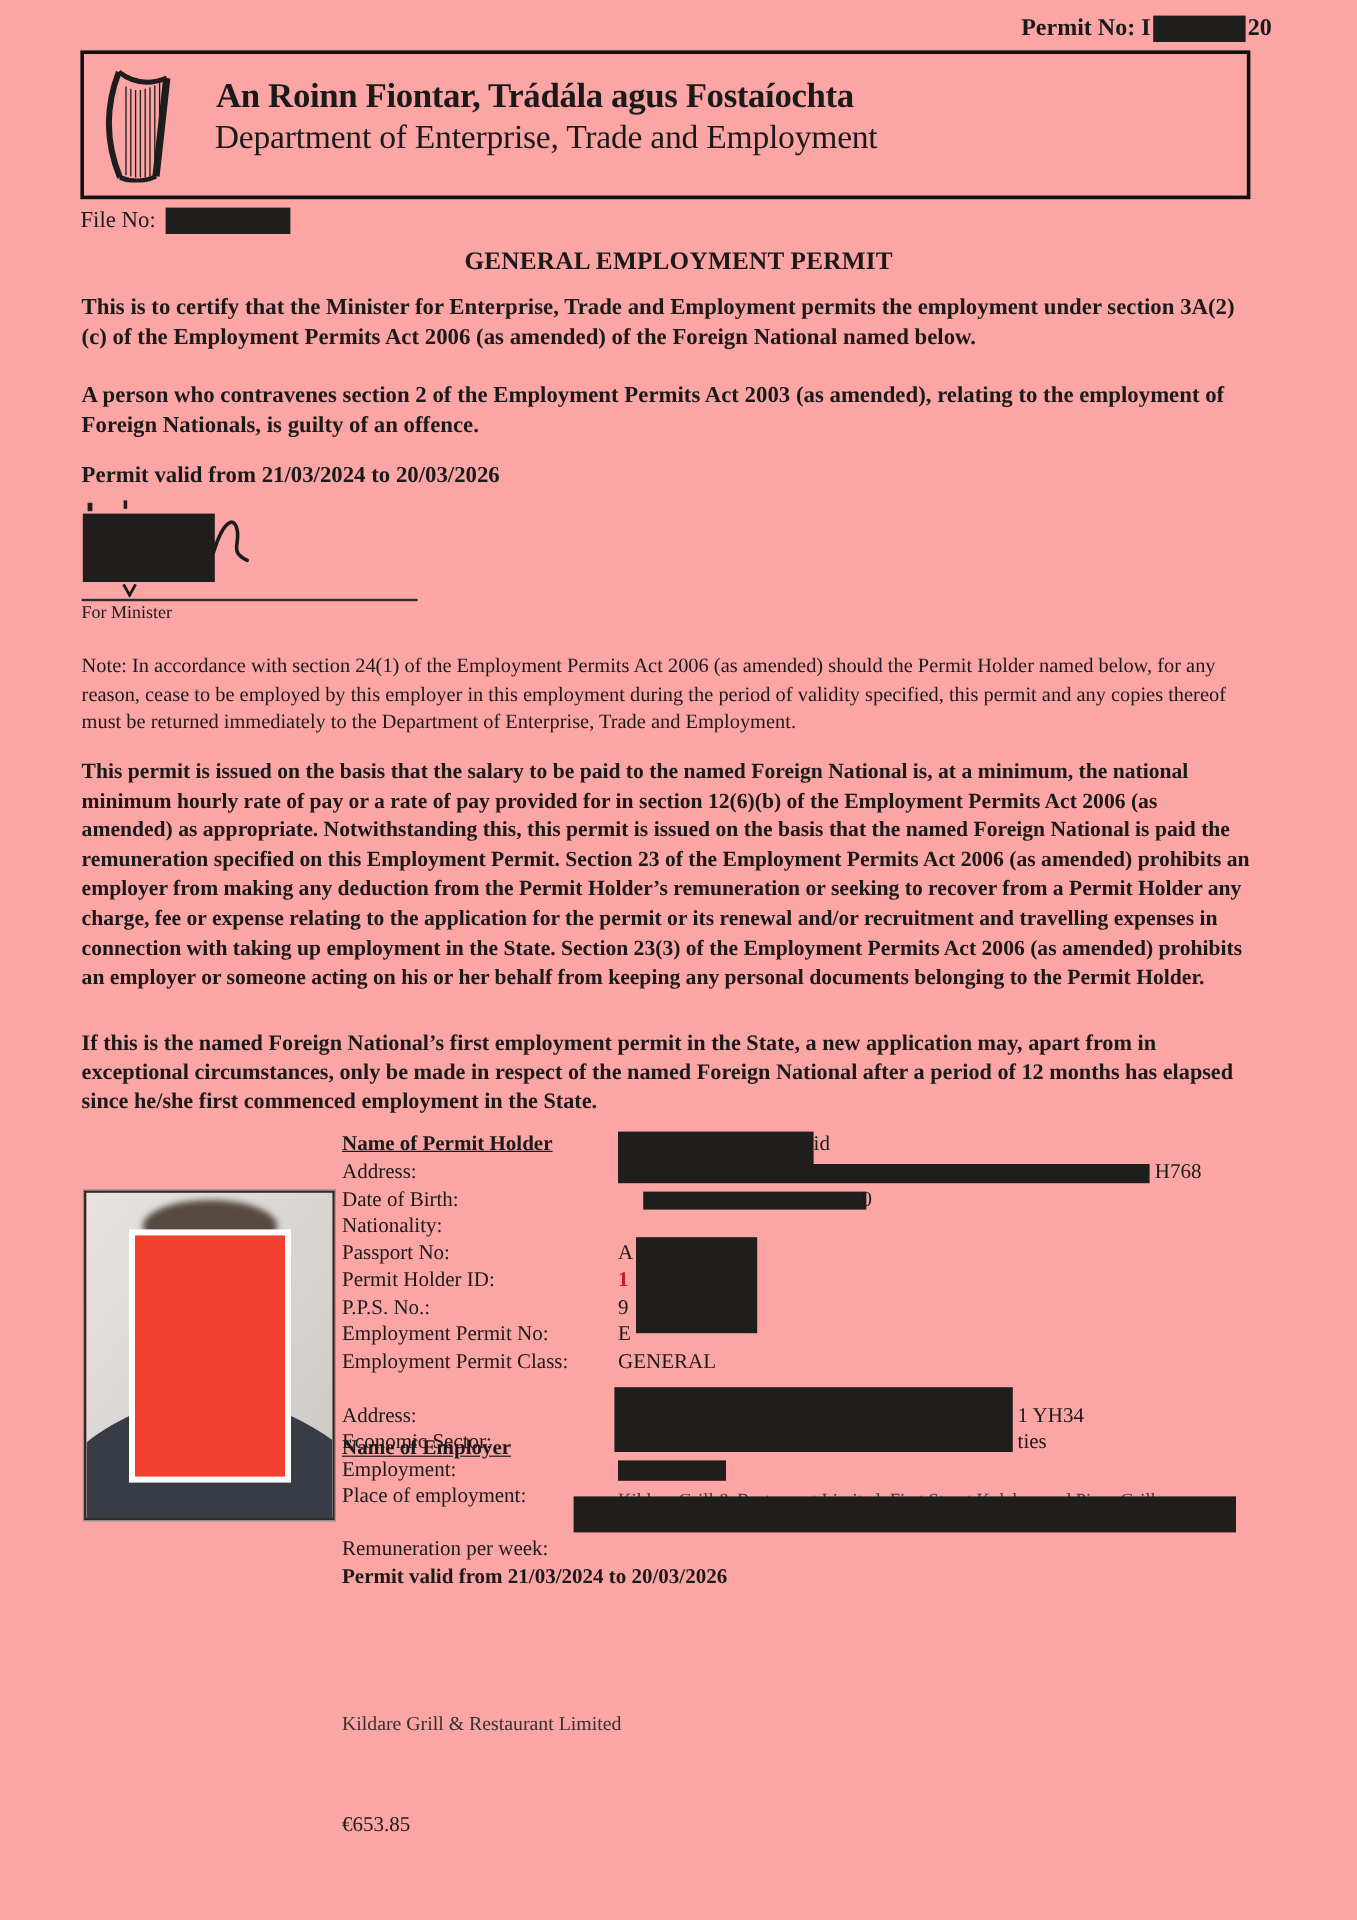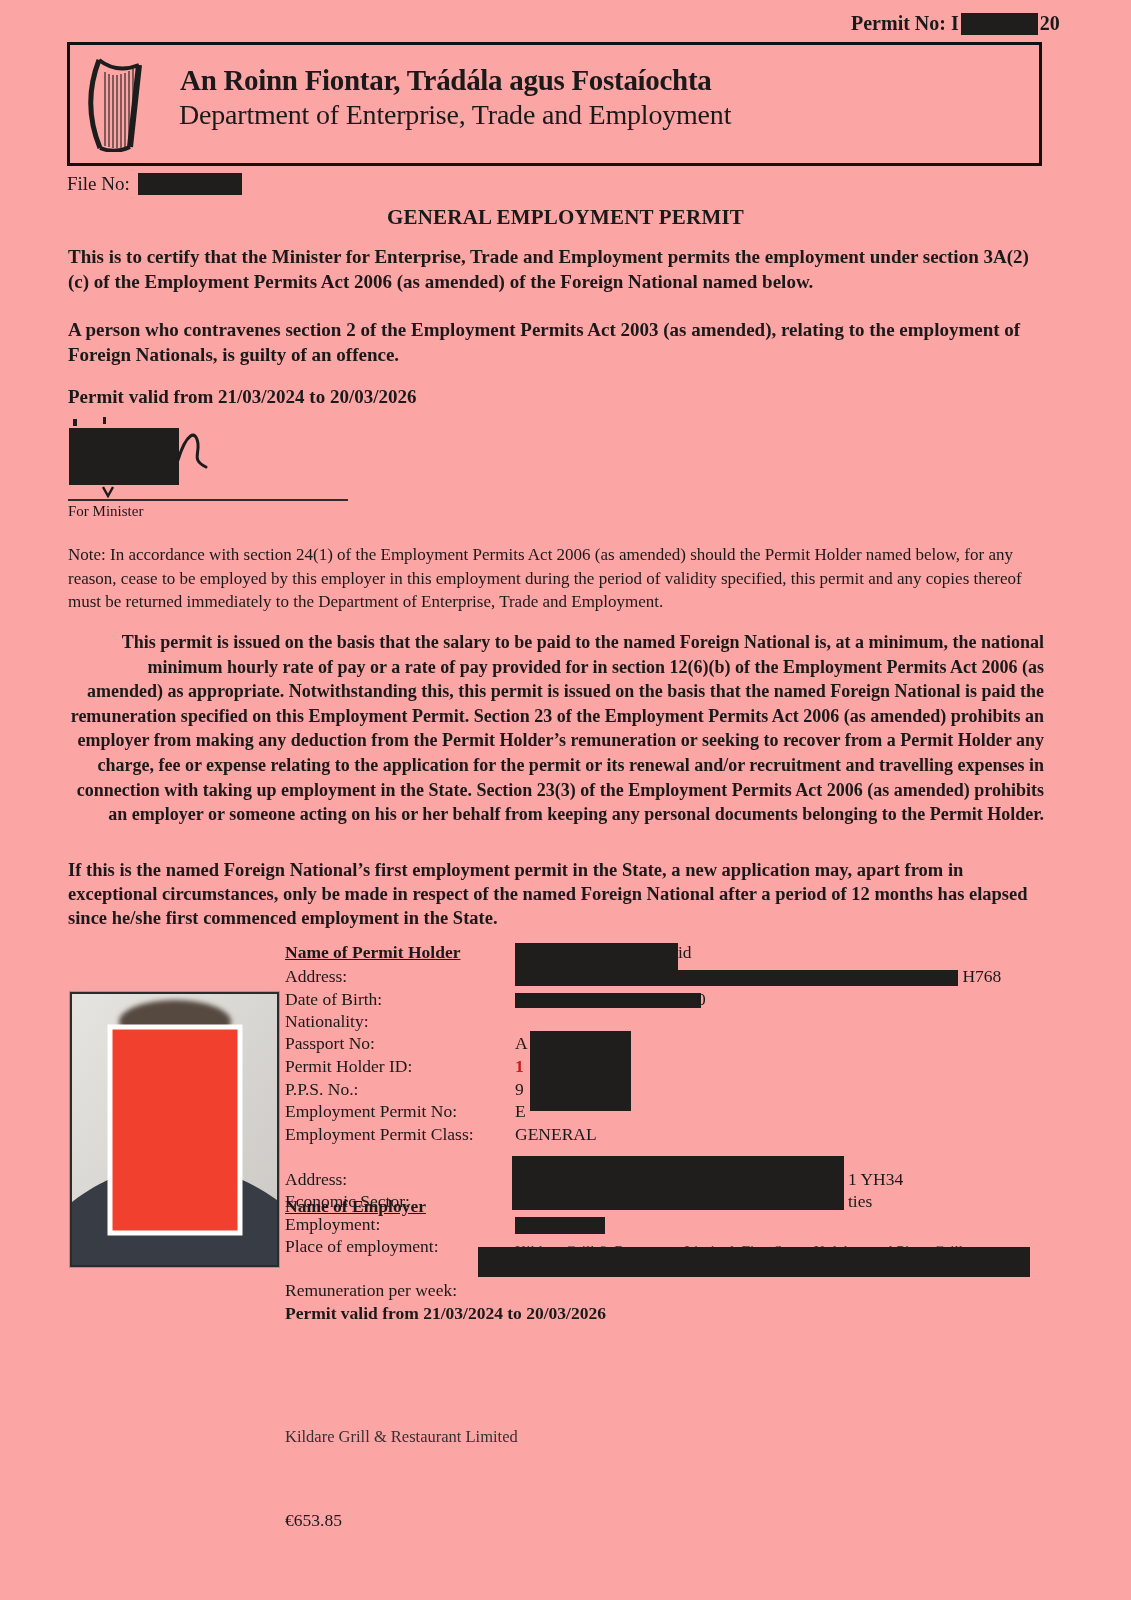--- a/index.html
+++ b/index.html
@@ -15,21 +15,21 @@
   .permit-line .redact{width:77px;height:22px;}
   
   .hdr-box{left:67px;top:42px;width:969px;height:118px;border:3px solid #111;}
   .hdr-irish{left:180px;top:64px;font-size:29px;font-weight:bold;letter-spacing:-0.3px;}
   .hdr-eng{left:179px;top:99px;font-size:28px;letter-spacing:-0.2px;}
   .fileno{left:67px;top:173px;font-size:19px;font-weight:normal;display:flex;gap:8px;}
   .fileno .redact{width:104px;height:22px;}
   .title{left:0;top:205px;width:1131px;text-align:center;font-size:21px;font-weight:bold;letter-spacing:0.2px;}
   .para{left:68px;width:968px;font-size:19px;line-height:25px;font-weight:bold;}
   .note{left:68px;top:543px;width:965px;font-size:17px;line-height:23.5px;font-weight:normal;}
-  .salary{top:630px;font-size:18px;line-height:24.6px;width:976px;text-align:right;}
+  .salary{top:630px;font-size:18px;line-height:24.6px;width:976px;}
   .firstp{top:858px;font-size:18.5px;line-height:24px;width:976px;}
   .validity1{left:68px;top:386px;font-size:19px;font-weight:bold;}
   .sigline{left:68px;top:499px;width:280px;border-top:2px solid #2d2d2d;height:0;}
   .forminister{left:68px;top:503px;font-size:15px;}
   
   .drow{position:absolute;left:285px;width:780px;font-size:17.5px;line-height:21px;display:flex;}
   .dlabel{width:230px;flex:0 0 230px;}
   .dsec{font-weight:bold;text-decoration:underline;}
   .dval{flex:1;}
   .frag-red{color:#c41e1e;font-weight:bold;}
@@ -118,21 +118,21 @@
   </div>
 
   <div class="drow" style="top:942px;">
     <span class="dlabel dsec">Name of Permit Holder</span>
     <span class="dval"><span class="redact" style="width:163px;height:27px;margin-bottom:-6px;"></span><span>id</span></span>
   </div>
   <div class="drow" style="top:966px;">
     <span class="dlabel">Address:</span>
     <span class="dval"><span class="redact" style="width:443px;height:16px;"></span> <span>H768</span></span>
   </div>
-  <div class="drow" style="top:989px;">
+  <div class="drow" style="top:989px;gap:21px;">
     <span class="dlabel">Date of Birth:</span>
     <span class="dval"><span class="redact" style="width:186px;height:15px;"></span><span style="margin-left:-4px;">0</span></span>
   </div>
   <div class="drow" style="top:1011px;">
     <span class="dlabel">Nationality:</span>
   </div>
   <div class="drow" style="top:1033px;">
     <span class="dlabel">Passport No:</span>
     <span class="dval">A</span>
   </div>

